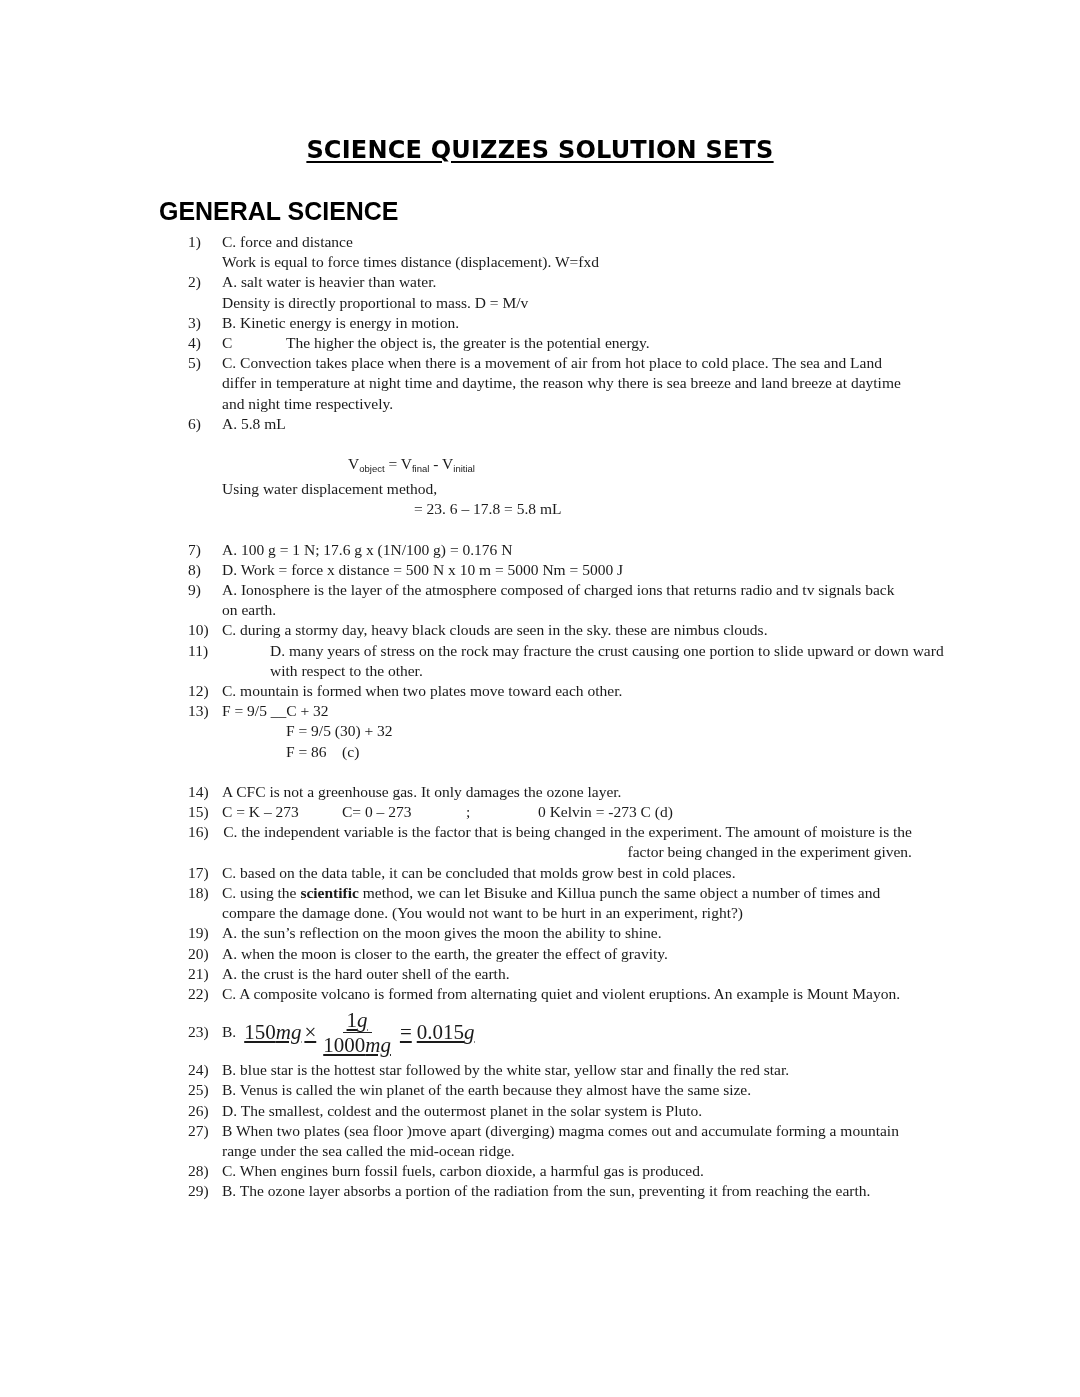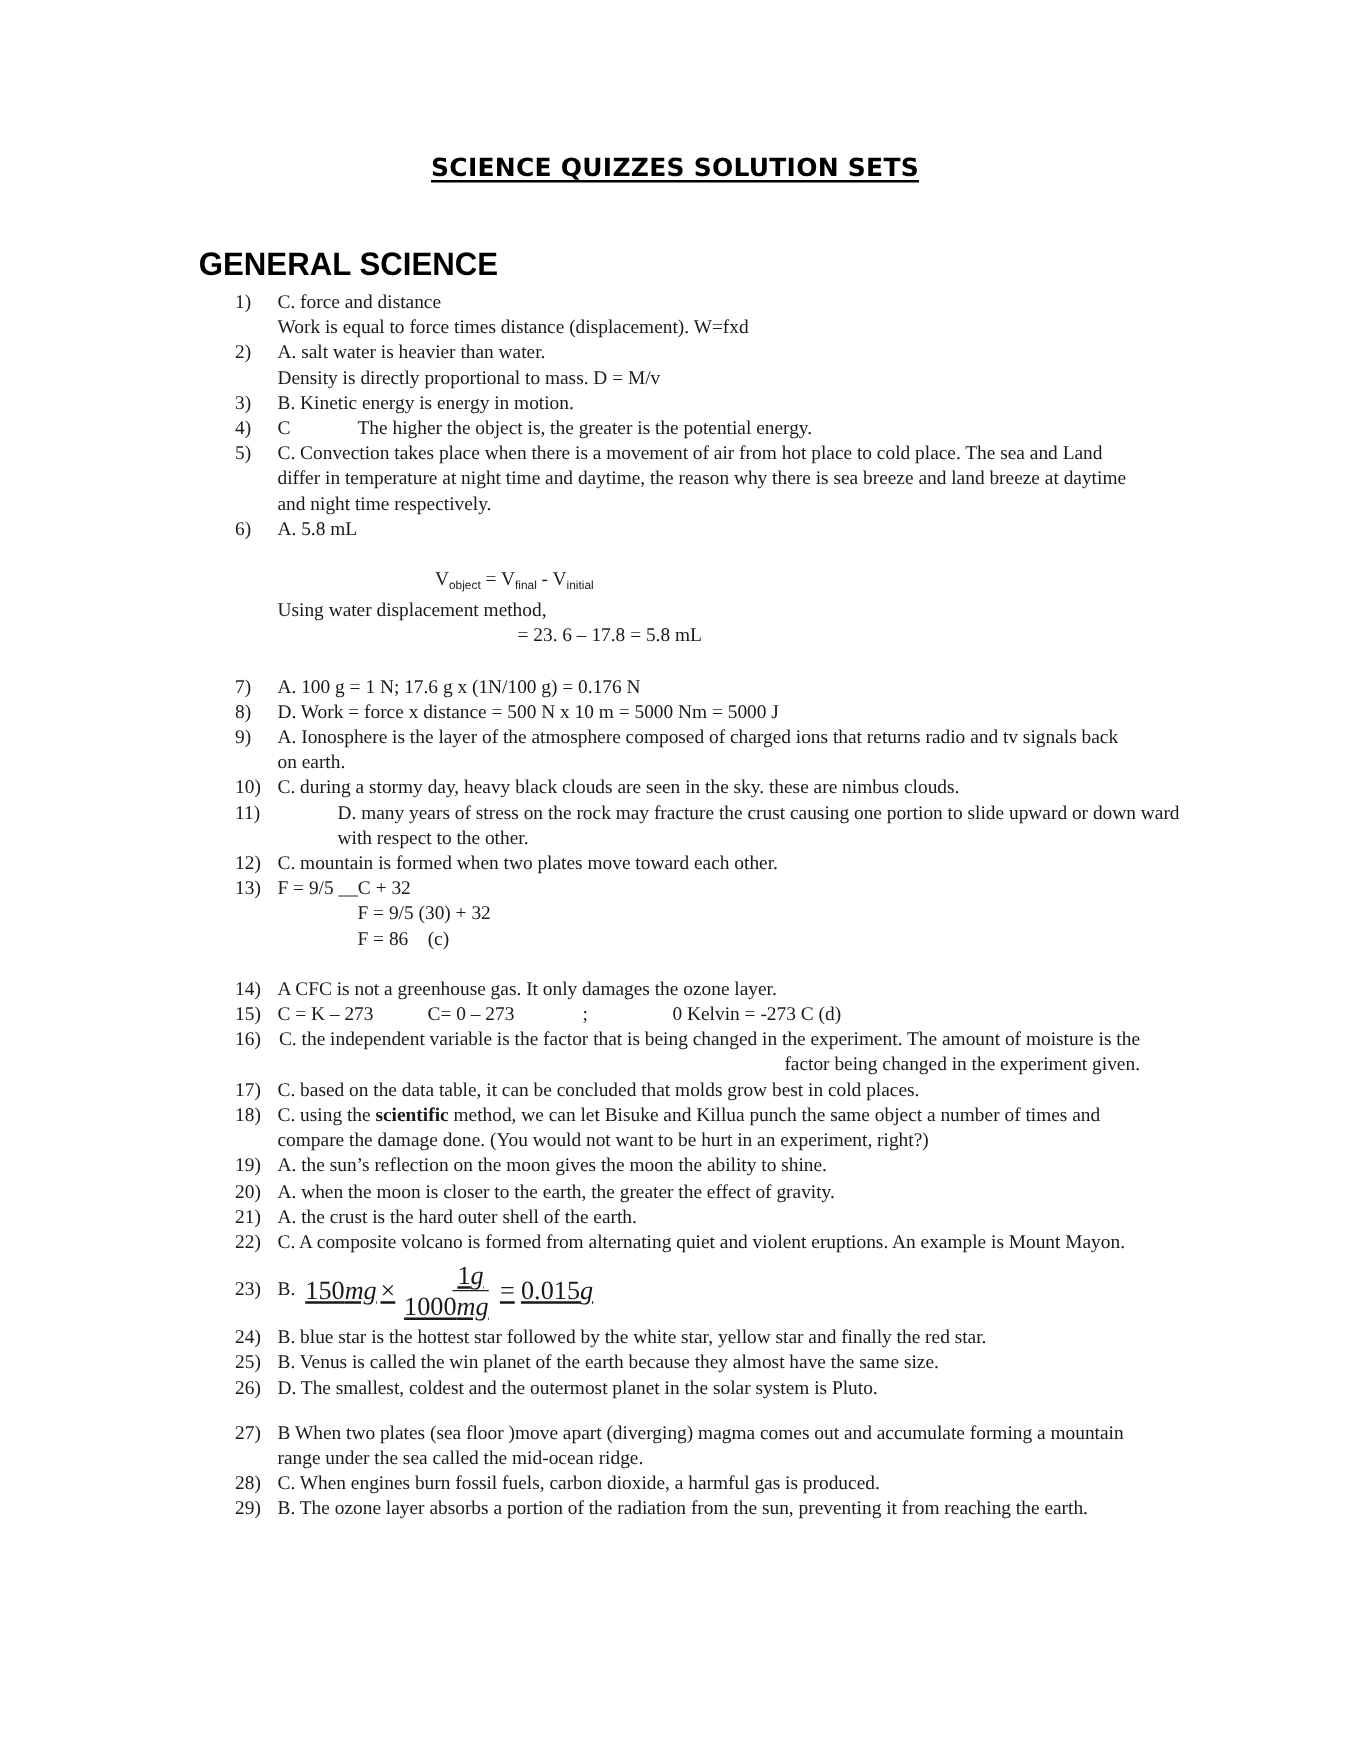--- a/index.html
+++ b/index.html
@@ -1,20 +1,20 @@
 <!DOCTYPE html>
 <html><head>
   <meta charset="utf-8">
   <style>
     html, body { margin: 0; padding: 0; background: #ffffff; }
     body { width: 1080px; height: 1397px; position: relative; overflow: hidden; color: #111; }
     .page { position: absolute; left: 0; top: 0; width: 1080px; height: 1397px; }
     .doc-title {
-      position: absolute; left: 0; width: 1080px; top: 122px; text-align: center;
-      font-family: "DejaVu Sans", sans-serif; font-weight: bold; font-size: 20px;
+      position: absolute; left: 0; width: 1080px; top: 136px; text-align: center;
+      font-family: "DejaVu Sans", sans-serif; font-weight: bold; font-size: 24px;
       text-decoration: underline; text-underline-offset: 3px; letter-spacing: 0.2px; color: #000;
     }
     .section-title {
       position: absolute; left: 159px; top: 196px;
       font-family: "Liberation Sans", sans-serif; font-weight: bold; font-size: 26px; color: #000;
       transform: scaleX(0.96); transform-origin: left;
     }
     .list { position: absolute; left: 188px; top: 232px; width: 740px;
       font-family: "Liberation Serif", serif; font-size: 15.5px; line-height: 20.2px; color: #1a1a1a; }
     .item { position: relative; padding-left: 34px; }
@@ -24,21 +24,21 @@
     .gap { height: 20px; }
     .formula { font-family: "Liberation Serif", serif; }
     .sub { font-size: 9.5px; vertical-align: -3px; font-family: "Liberation Sans", sans-serif; }
     .ind1 { padding-left: 126px; }
     .ind2 { padding-left: 192px; }
     .ind13 { padding-left: 64px; }
     .frac-row { display: flex; align-items: center; height: 56px; margin-top: 0; }
     .frac-row .lbl { margin-right: 8px; }
     .math { font-family: "Liberation Serif", serif; font-size: 21px; display: inline-flex; align-items: center; text-decoration: underline; }
     .math i { font-style: italic; }
-    .frac { display: inline-flex; flex-direction: column; align-items: flex-end; margin: 16px 4px; }
+    .frac { display: inline-flex; flex-direction: column; align-items: center; margin: 16px 4px; }
     .frac .top { border-bottom: 1.5px solid #222; padding: 0 4px 1px; line-height: 22px; }
     .frac .bot { padding-top: 1px; line-height: 22px; }
     b.kw { font-weight: bold; }
   </style>
 </head>
 <body>
 
 <div class="page">
   <div class="doc-title">SCIENCE QUIZZES SOLUTION SETS</div>
   <div class="section-title">GENERAL SCIENCE</div>
@@ -192,21 +192,21 @@
       <span class="line">B. Venus is called the win planet of the earth because they almost have the same size.</span>
     </div>
 
     <div class="item">
       <span class="num">26)</span>
       <span class="line">D. The smallest, coldest and the outermost planet in the solar system is Pluto.</span>
     </div>
 
     <div class="item">
       <span class="num">27)</span>
-      <span class="wrap" style="width:695px;margin-top:16px;">B When two plates (sea floor )move apart (diverging) magma comes out and accumulate forming a mountain range under the sea called the mid-ocean ridge.</span>
+      <span class="wrap" style="width:695px;">B When two plates (sea floor )move apart (diverging) magma comes out and accumulate forming a mountain range under the sea called the mid-ocean ridge.</span>
     </div>
 
     <div class="item">
       <span class="num">28)</span>
       <span class="line">C. When engines burn fossil fuels, carbon dioxide, a harmful gas is produced.</span>
     </div>
 
     <div class="item">
       <span class="num">29)</span>
       <span class="wrap" style="width:700px;">B. The ozone layer absorbs a portion of the radiation from the sun, preventing it from reaching the earth.</span>

